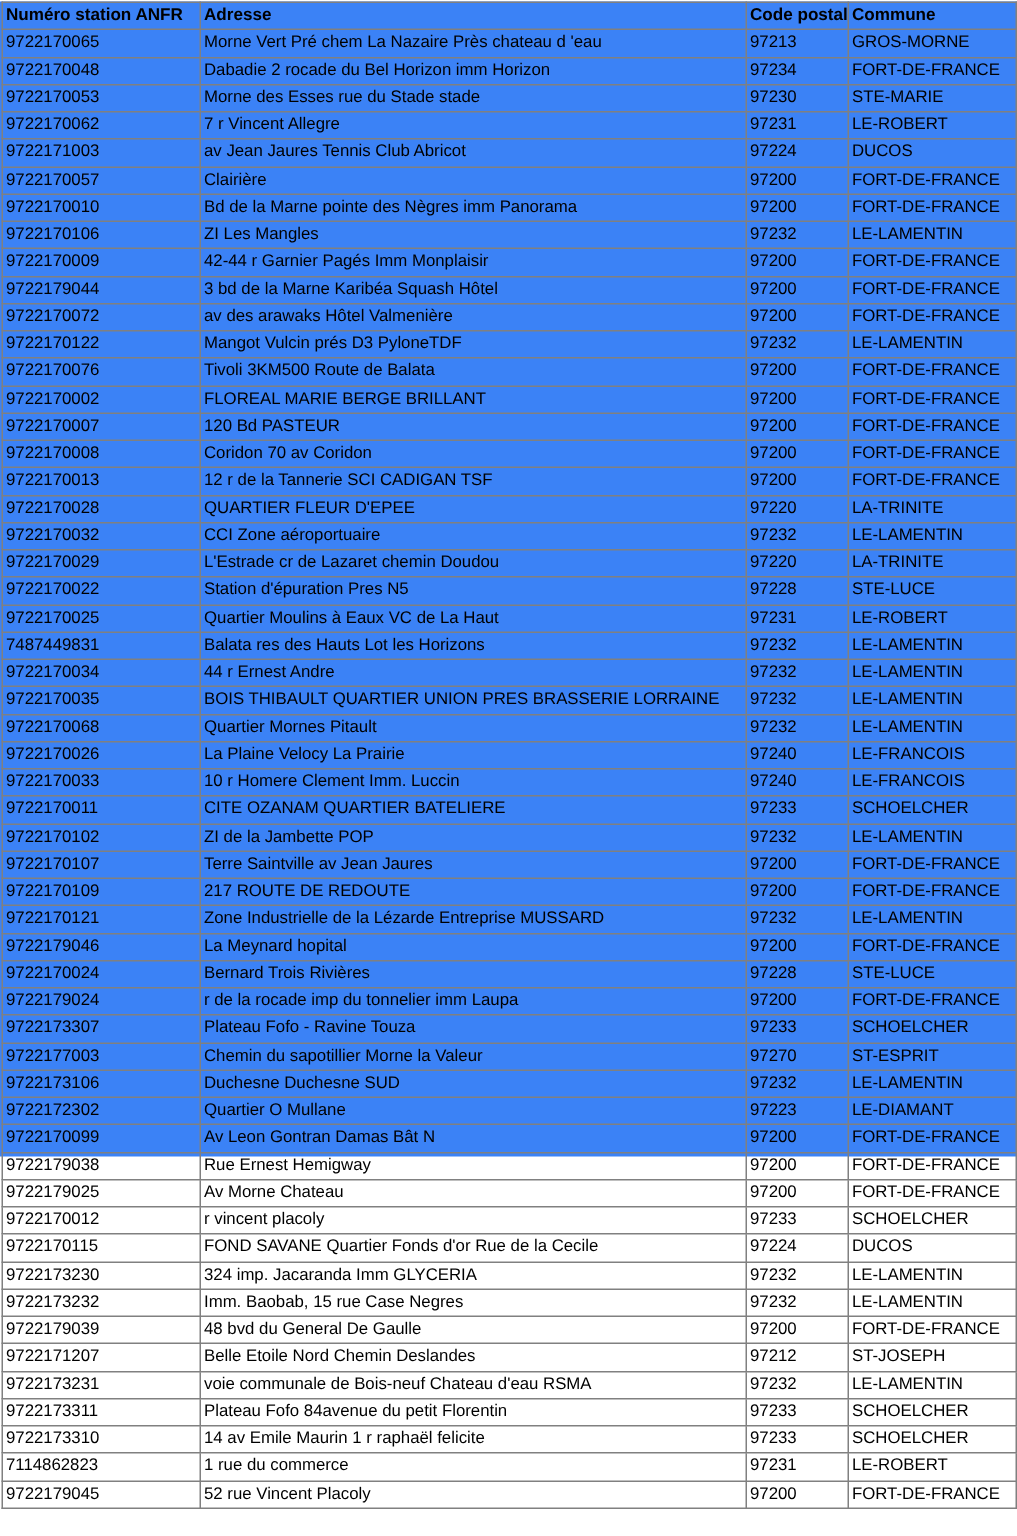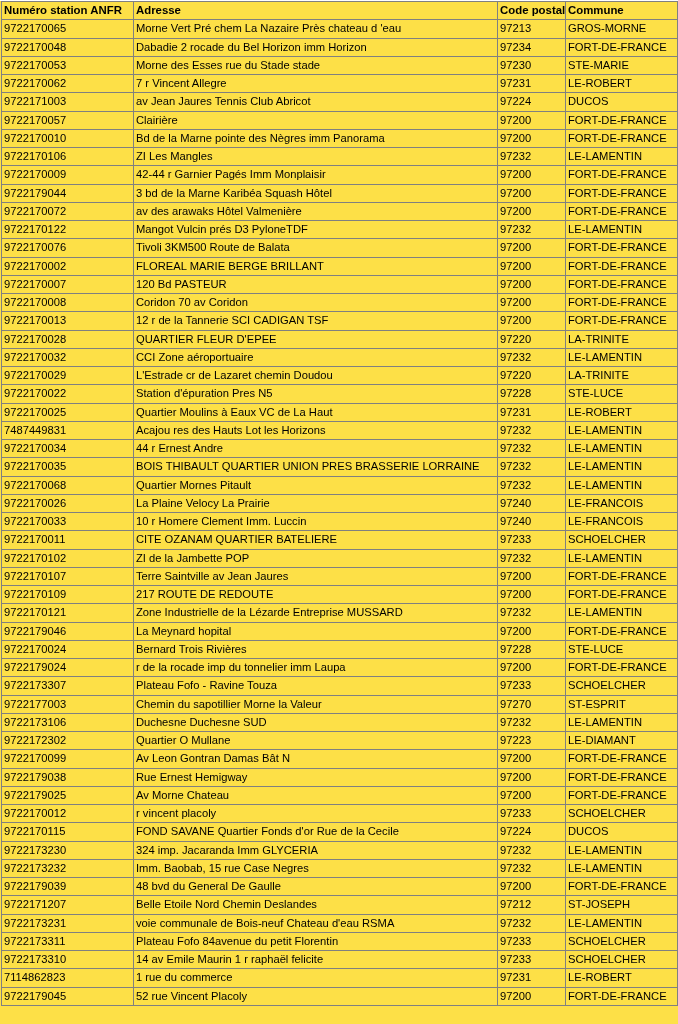--- a/index.html
+++ b/index.html
@@ -9,23 +9,23 @@
   }
   body {
     width: 678px;
     height: 1024px;
     font-family: "Liberation Sans", sans-serif;
     color: #000000;
     overflow: hidden;
   }
   #sheet {
     width: 678px;
-    height: 1024px;
+    height: 770px;
     position: relative;
-    background: #fde047;
+    background: #3b82f6;
   }
   table.anfr-table {
     border-collapse: collapse;
     table-layout: fixed;
     width: 676px;
     margin: 1px 0 0 1px;
     font-size: 11.2px;
     line-height: 1;
   }
   table.anfr-table col.c-station { width: 132px; }
@@ -202,21 +202,21 @@
           <td class="cell-commune">STE-LUCE</td>
         </tr>
         <tr>
           <td class="cell-station">9722170025</td>
           <td class="cell-adresse">Quartier Moulins à Eaux VC de La Haut</td>
           <td class="cell-cp">97231</td>
           <td class="cell-commune">LE-ROBERT</td>
         </tr>
         <tr>
           <td class="cell-station">7487449831</td>
-          <td class="cell-adresse">Acajou res des Hauts Lot les Horizons</td>
+          <td class="cell-adresse">Balata res des Hauts Lot les Horizons</td>
           <td class="cell-cp">97232</td>
           <td class="cell-commune">LE-LAMENTIN</td>
         </tr>
         <tr>
           <td class="cell-station">9722170034</td>
           <td class="cell-adresse"> 44 r Ernest Andre</td>
           <td class="cell-cp">97232</td>
           <td class="cell-commune">LE-LAMENTIN</td>
         </tr>
         <tr>

